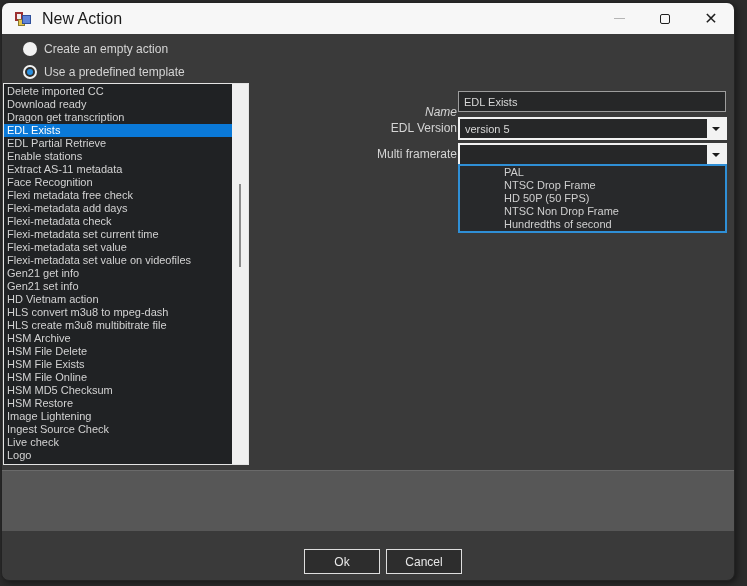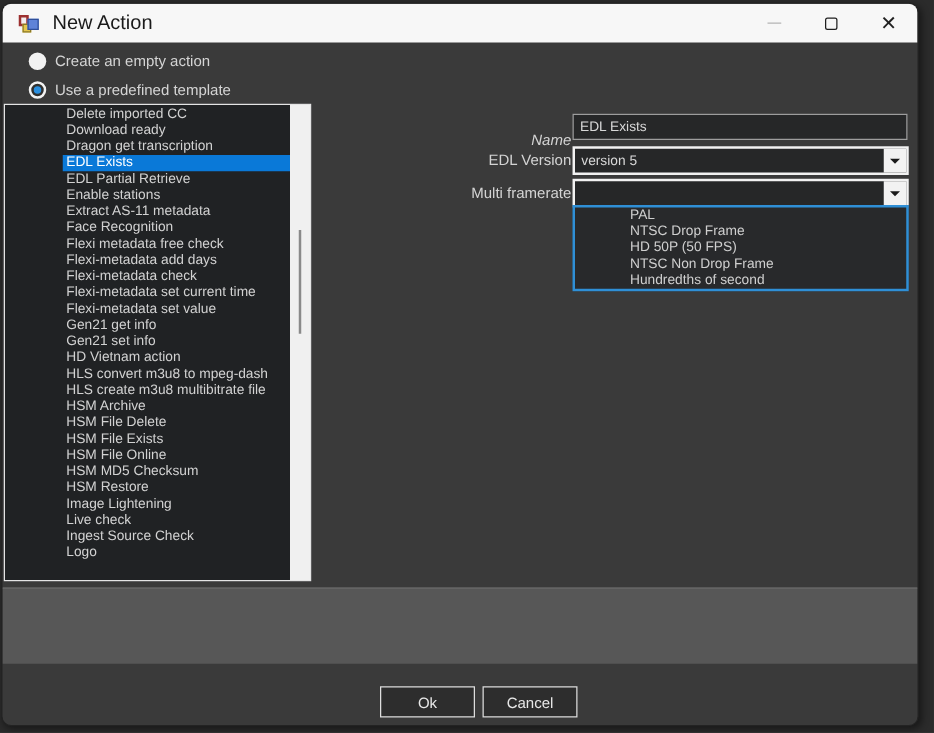--- a/index.html
+++ b/index.html
@@ -66,21 +66,21 @@
   .radio-dot { display: none; width: 6px; height: 6px; border-radius: 50%; background: #2a8fdf; }
   .radio-row.selected .radio-dot { display: block; }
   .radio-label { font-size: 12px; color: #d4d4d4; }
   
   .listbox {
     position: absolute; left: 1px; top: 80px;
     width: 246px; height: 382px;
     background: #202224;
     border: 1px solid #e4e4e4;
   }
-  .list-items { position: absolute; left: 0; top: 1px; right: 16px; bottom: 0; overflow: hidden; margin-left: 46px; }
+  .list-items { position: absolute; left: 0; top: 1px; right: 16px; bottom: 0; overflow: hidden; }
   .list-item {
     height: 13px; line-height: 13px;
     font-size: 11px; color: #d2d2d2;
     padding-left: 3px; white-space: nowrap;
   }
   .list-item.selected { background: #0a79d8; color: #ffffff; }
   .list-scrollbar {
     position: absolute; top: 0; right: 0; bottom: 0; width: 16px;
     background: #f0f0f0;
   }
@@ -189,34 +189,35 @@
         <div class="list-item selected">EDL Exists</div>
         <div class="list-item">EDL Partial Retrieve</div>
         <div class="list-item">Enable stations</div>
         <div class="list-item">Extract AS-11 metadata</div>
         <div class="list-item">Face Recognition</div>
         <div class="list-item">Flexi metadata free check</div>
         <div class="list-item">Flexi-metadata add days</div>
         <div class="list-item">Flexi-metadata check</div>
         <div class="list-item">Flexi-metadata set current time</div>
         <div class="list-item">Flexi-metadata set value</div>
+        <div class="list-item">Flexi-metadata set value on videofiles</div>
         <div class="list-item">Gen21 get info</div>
         <div class="list-item">Gen21 set info</div>
         <div class="list-item">HD Vietnam action</div>
         <div class="list-item">HLS convert m3u8 to mpeg-dash</div>
         <div class="list-item">HLS create m3u8 multibitrate file</div>
         <div class="list-item">HSM Archive</div>
         <div class="list-item">HSM File Delete</div>
         <div class="list-item">HSM File Exists</div>
         <div class="list-item">HSM File Online</div>
         <div class="list-item">HSM MD5 Checksum</div>
         <div class="list-item">HSM Restore</div>
         <div class="list-item">Image Lightening</div>
+        <div class="list-item">Ingest Source Check</div>
         <div class="list-item">Live check</div>
-        <div class="list-item">Ingest Source Check</div>
         <div class="list-item">Logo</div>
       </div>
     <div class="list-scrollbar">
       <div class="scroll-thumb"></div>
     </div>
   </div>
 
   <div class="form-label lbl-name">Name</div>
   <div class="form-label lbl-edl">EDL Version</div>
   <div class="form-label lbl-mf">Multi framerate</div>

